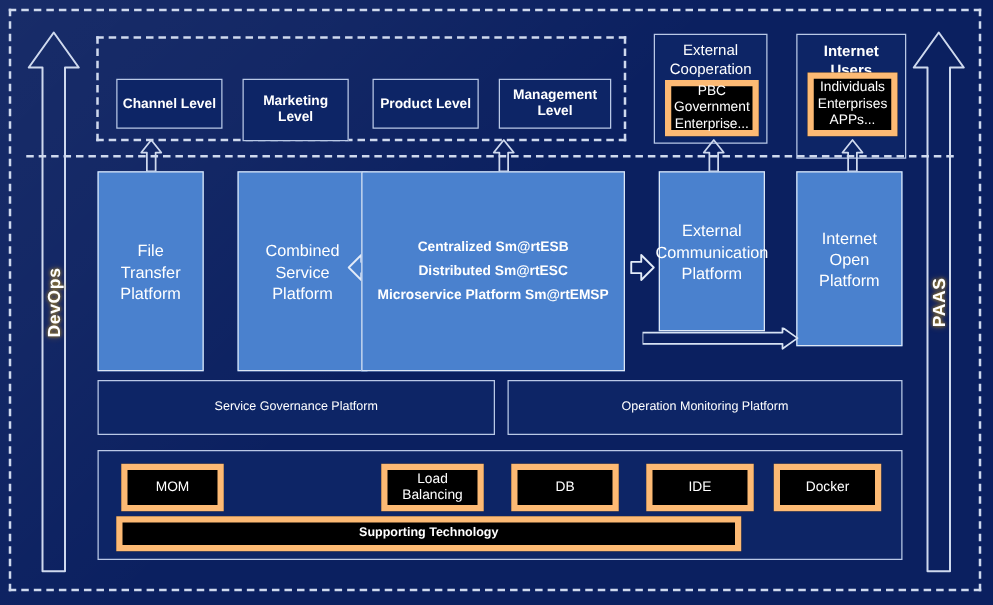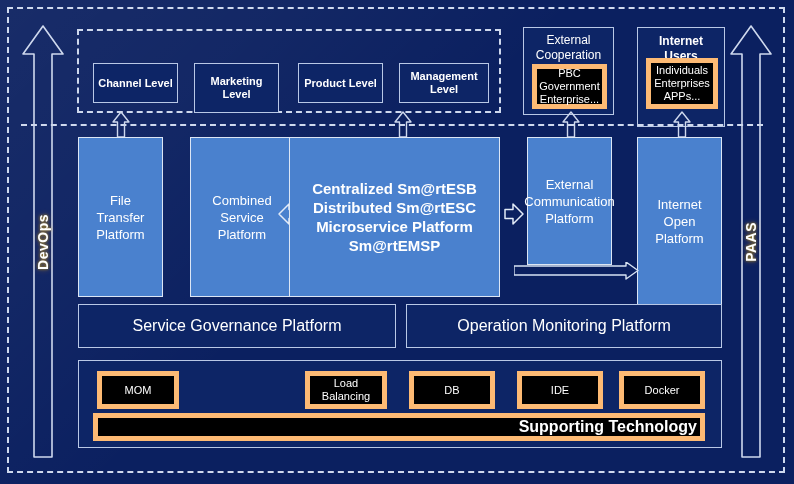--- a/index.html
+++ b/index.html
@@ -32,21 +32,21 @@
   .bigarrow .lbl span{ writing-mode:vertical-rl; transform:rotate(180deg); }
 
   
   .box{position:absolute;box-sizing:border-box;display:flex;align-items:center;justify-content:center;text-align:center;}
   .blue{background:#4a81ce;border:1px solid #dce6f5;color:#ffffff;}
   .navy{background:#0d2566;border:1px solid #b9c8e6;color:#ffffff;}
   .navy-d{background:#000000;border:5px solid #fdba74;color:#ffffff;}
   .t11{font-size:11px;line-height:13px;}
   .t12{font-size:12px;line-height:15px;}
   .t13{font-size:13px;line-height:17px;}
-  .t14{font-size:16px;line-height:18px;}
+  .t14{font-size:10px;line-height:18px;}
   .b{font-weight:bold;}
   .txt{white-space:pre-line;padding:0 3px;}
 
   
   .dashgroup{position:absolute;box-sizing:border-box;border:2px dashed #cfd9ee;}
   .hdash{position:absolute;border-top:2px dashed #cfd9ee;height:0;}
 
   
   .uparrow{position:absolute;}
   .uparrow svg{display:block;}
@@ -149,38 +149,38 @@
 Platform</div>
   </div>
 
   <div class="sidearrow" style="left:277px;top:200px;width:22px;height:28px;">
     <svg width="22" height="28" viewBox="0 0 22 28">
       <path d="M2 14 L12 4 L12 9.5 L20 9.5 L20 18.5 L12 18.5 L12 24 Z" fill="none" stroke="#e3ebf8" stroke-width="1.5" stroke-linejoin="round"></path>
     </svg>
   </div>
 
   <div class="box blue t13" style="left:289px;top:137px;width:211px;height:160px;">
-    <div class="txt b" style="font-size:15px;line-height:19px;">Centralized Sm@rtESB
+    <div class="txt b" style="font-size:11px;line-height:19px;">Centralized Sm@rtESB
 Distributed Sm@rtESC
 Microservice Platform Sm@rtEMSP</div>
   </div>
 
   <div class="sidearrow" style="left:503px;top:200px;width:22px;height:28px;">
     <svg width="22" height="28" viewBox="0 0 22 28">
       <path d="M20 14 L10 4 L10 9.5 L2 9.5 L2 18.5 L10 18.5 L10 24 Z" fill="none" stroke="#e3ebf8" stroke-width="1.5" stroke-linejoin="round"></path>
     </svg>
   </div>
 
   <div class="box blue t13" style="left:527px;top:137px;width:85px;height:128px;">
     <div class="txt">External
 Communication
 Platform</div>
   </div>
 
-  <div class="box blue t13" style="left:637px;top:137px;width:85px;height:168px;">
+  <div class="box blue t13" style="left:637px;top:137px;width:85px;height:140px;">
     <div class="txt">Internet
 Open
 Platform</div>
   </div>
 
   <div class="flowarrow" style="left:514px;top:262px;width:126px;height:22px;">
     <svg width="126" height="22" viewBox="0 0 126 22">
       <path d="M0 4 L112 4 L112 0 L124 8.5 L112 17 L112 13 L0 13 Z" fill="none" stroke="#d7e2f3" stroke-width="1.4" stroke-linejoin="round"></path>
     </svg>
   </div>
@@ -204,18 +204,18 @@
     <div class="box navy-d t11" style="left:330px;top:10px;width:86px;height:38px;">
       <div class="txt">DB</div>
     </div>
     <div class="box navy-d t11" style="left:438px;top:10px;width:86px;height:38px;">
       <div class="txt">IDE</div>
     </div>
     <div class="box navy-d t11" style="left:540px;top:10px;width:86px;height:38px;">
       <div class="txt">Docker</div>
     </div>
 
-    <div class="box navy-d t14 b" style="left:14px;top:52px;width:612px;height:28px;justify-content:flex-end;">
+    <div class="box navy-d t14 b" style="left:14px;top:52px;width:500px;height:28px;">
       <div class="txt">Supporting Technology</div>
     </div>
   </div>
 
 </div>
 
 </body></html>

